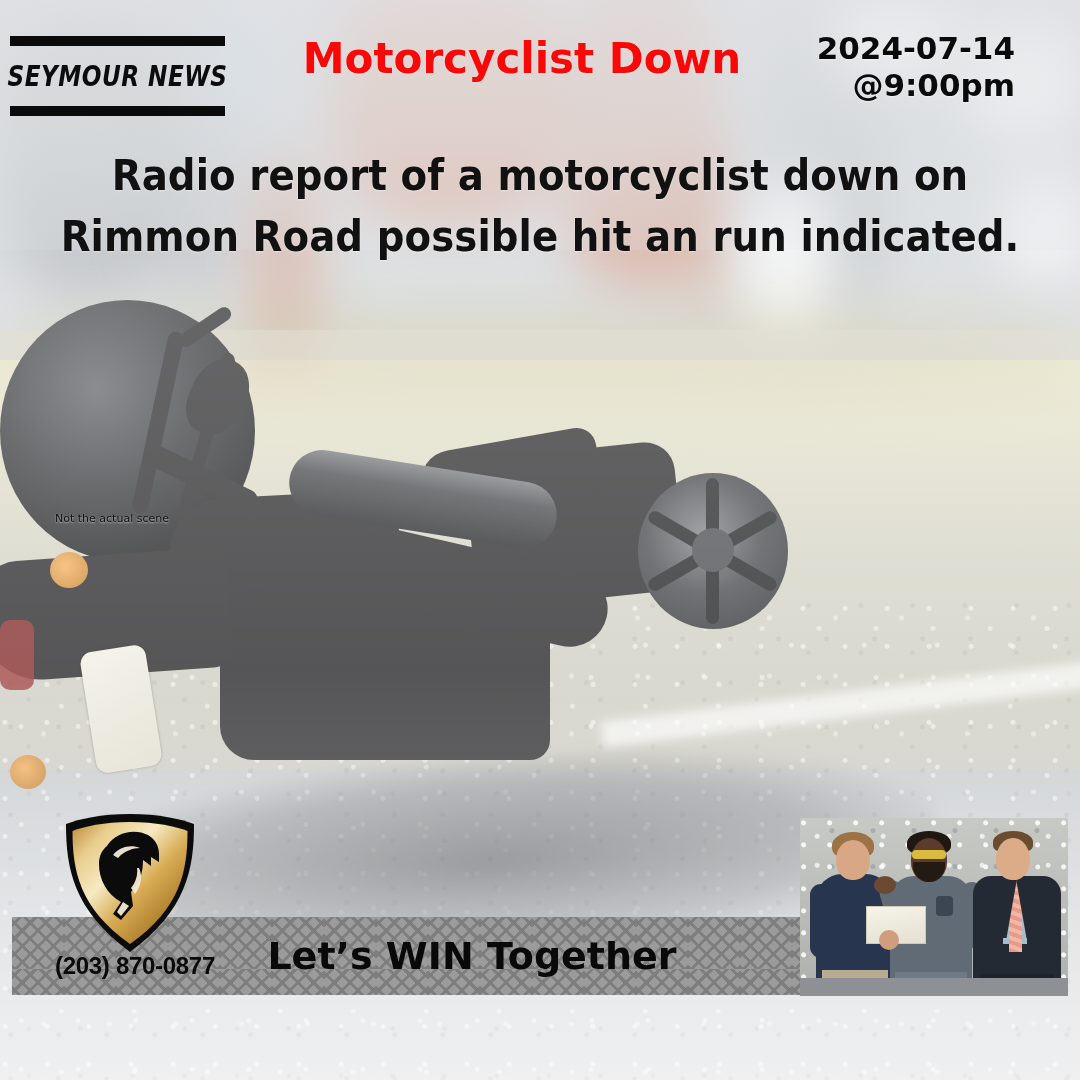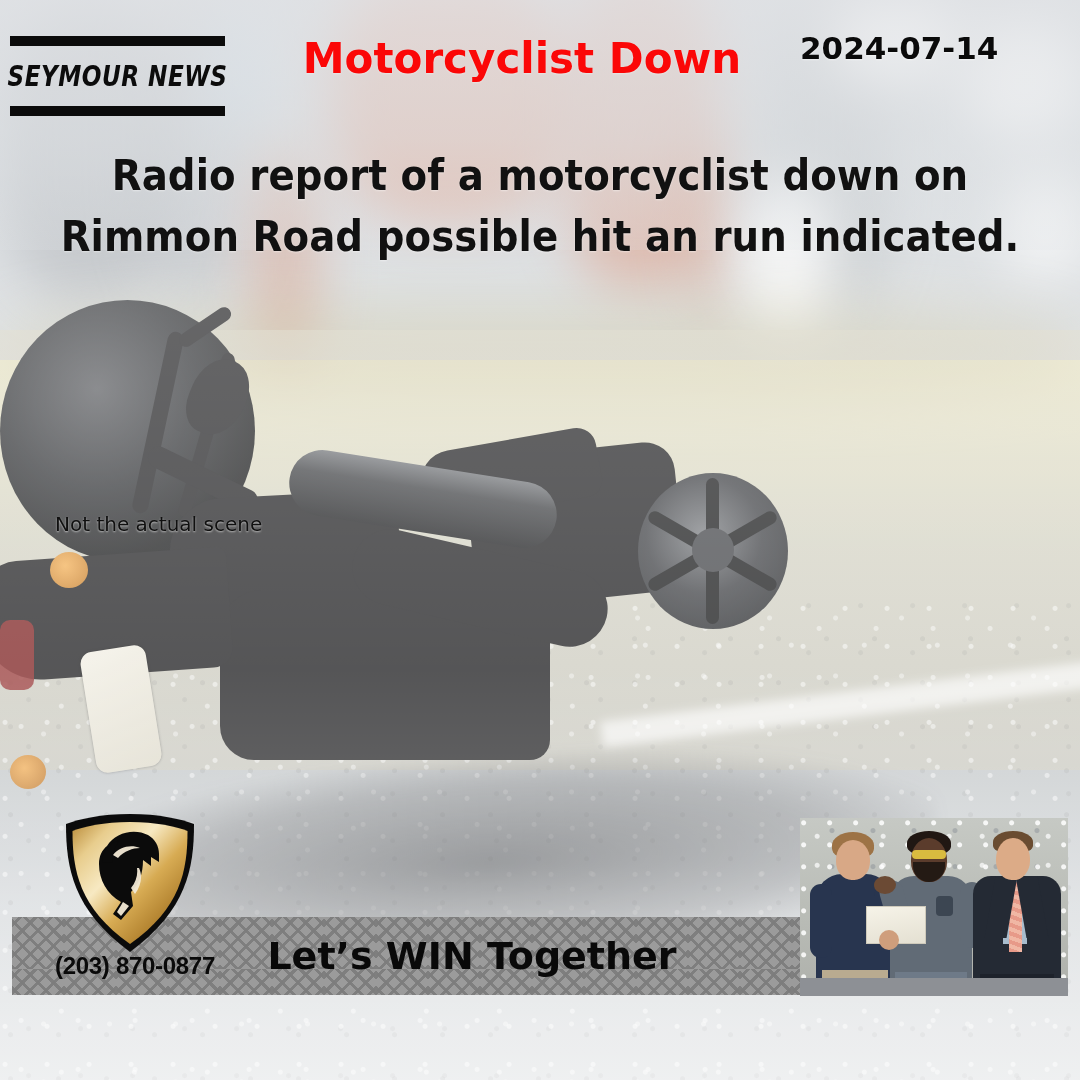--- a/index.html
+++ b/index.html
@@ -157,40 +157,40 @@
     position:absolute;left:267px;top:36px;width:510px;
     text-align:center;
     font-family:"DejaVu Sans","Liberation Sans",sans-serif;
     font-weight:700;font-size:42px;line-height:1.1;
     color:#fb0707;white-space:nowrap;
     text-shadow:0 1px 2px rgba(255,255,255,.35);
   }
 
   .stamp{
     position:absolute;left:800px;top:30px;width:215px;
-    text-align:left;
+    text-align:right;
     font-family:"DejaVu Sans","Liberation Sans",sans-serif;
     font-weight:700;font-size:31px;line-height:1.18;
     color:#0a0a0a;
     text-shadow:0 1px 2px rgba(255,255,255,.5);
   }
 
   .lede{
     position:absolute;left:60px;top:145px;width:960px;
     text-align:center;
     font-family:"DejaVu Sans Condensed","Liberation Sans",sans-serif;
     font-weight:700;font-size:43px;line-height:1.42;
     color:#111;letter-spacing:.1px;
     text-shadow:0 1px 2px rgba(255,255,255,.45);
   }
 
   .disclaimer{
     position:absolute;left:55px;top:512px;
     font-family:"DejaVu Sans","Liberation Sans",sans-serif;
-    font-size:20px;font-weight:400;color:#101010;
+    font-size:11px;font-weight:400;color:#101010;
     text-shadow:0 1px 2px rgba(255,255,255,.6);
   }
 
   
   .banner{
     position:absolute;left:12px;top:917px;width:872px;height:78px;
     background-color:#9b9b9b;
     background-image:
       repeating-linear-gradient(45deg,
         rgba(125,125,125,.95) 0 3px, rgba(0,0,0,0) 3px 11px),
@@ -334,20 +334,21 @@
   <div class="news-badge">
     <div class="news-bar top"></div>
     <div class="news-text">SEYMOUR NEWS</div>
     <div class="news-bar bot"></div>
   </div>
 
   <div class="headline">Motorcyclist Down</div>
 
   <div class="stamp">
     <div>2024-07-14</div>
+    <div>@9:00pm</div>
   </div>
 
   <div class="lede">Radio report of a motorcyclist down on Rimmon Road possible hit an run indicated.</div>
 
   <div class="disclaimer">Not the actual scene</div>
 
   <div class="banner">
     <div class="banner-tagline">Let’s WIN Together</div>
   </div>
 

